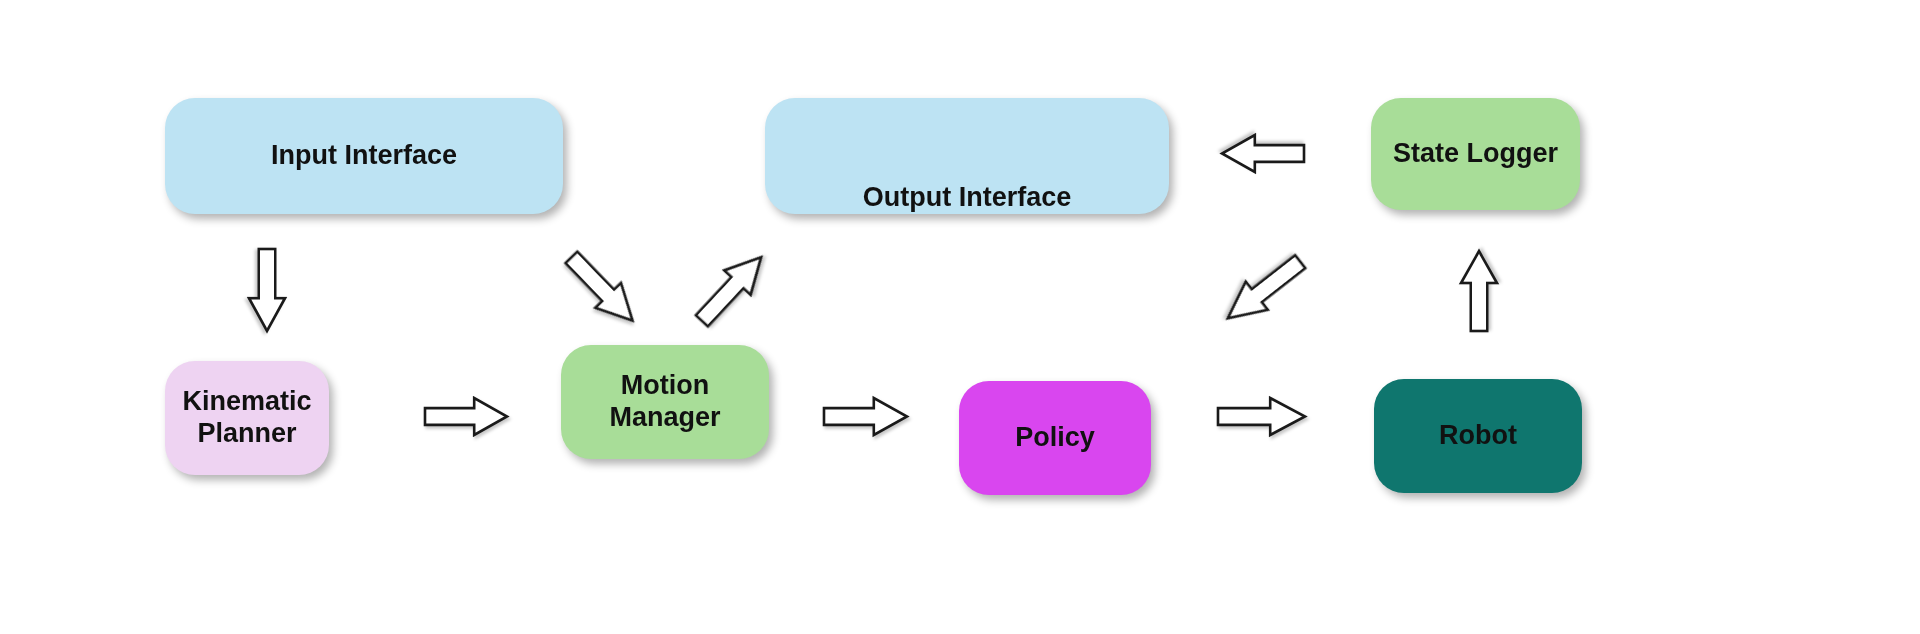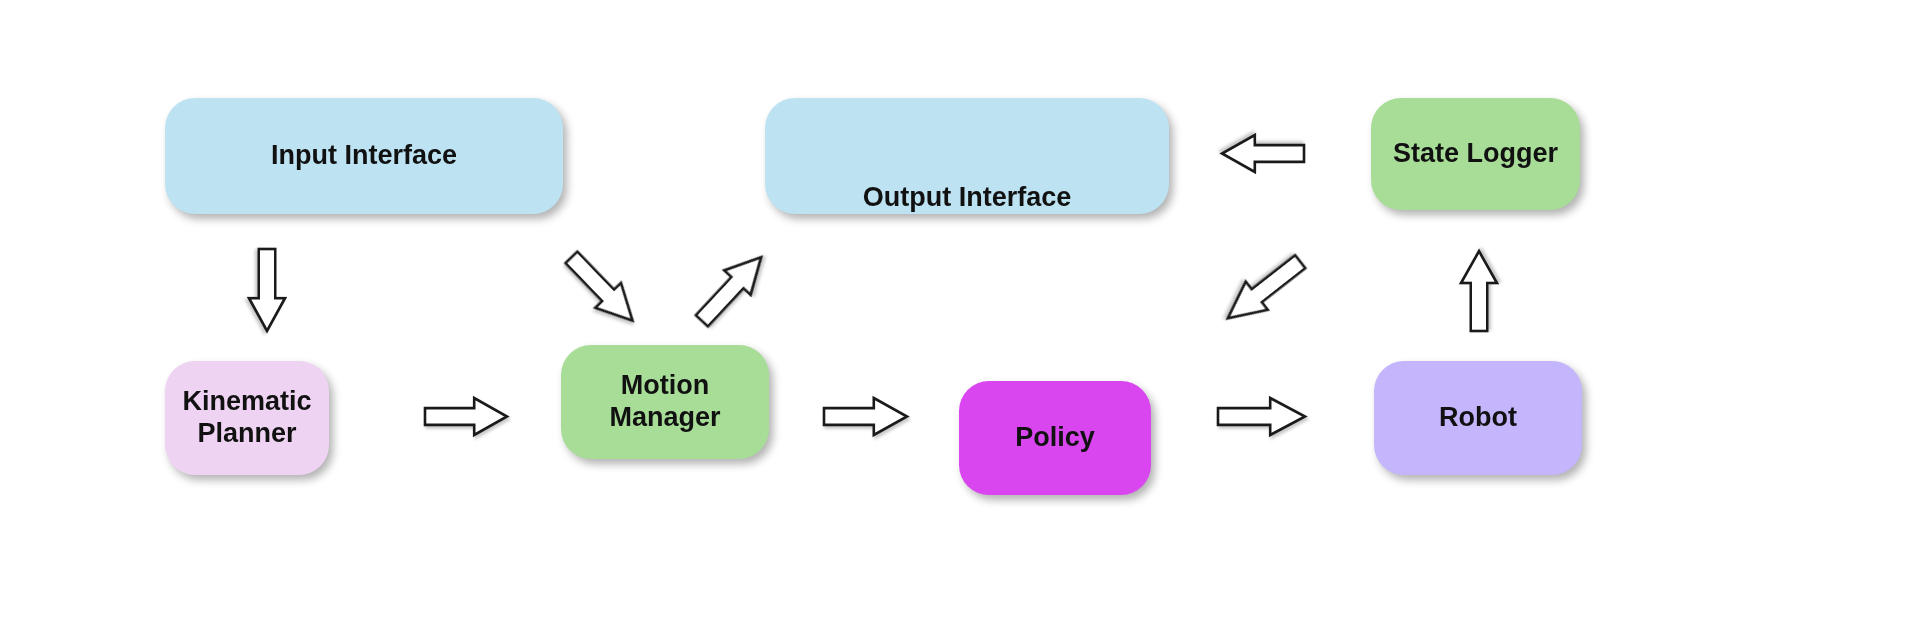--- a/index.html
+++ b/index.html
@@ -71,21 +71,21 @@
   </div>
 
   <div class="node" style="left: 561px; top: 345px; width: 208px; height: 114px; background: rgb(168, 221, 152);">
     <span class="label">Motion Manager</span>
   </div>
 
   <div class="node" style="left: 959px; top: 361px; width: 192px; height: 114px; background: #d946ef; margin-top: 20px;">
     <span class="label">Policy</span>
   </div>
 
-  <div class="node" style="left: 1374px; top: 361px; width: 208px; height: 114px; background: #c4b5fd;">
+  <div class="node" style="left: 1374px; top: 379px; width: 208px; height: 114px; background: #0f766e;">
     <span class="label">Robot</span>
   </div>
 
   <div class="arrow" style="left:226px; top:272px; width:82px; height:36px; transform:rotate(90deg);">
     <svg viewBox="0 0 100 44" preserveAspectRatio="none">
       <polygon points="0,12 60,12 60,0 100,22 60,44 60,32 0,32" vector-effect="non-scaling-stroke"></polygon>
     </svg>
   </div>
 
   <div class="arrow" style="left:425px; top:398px; width:82px; height:37px; transform:rotate(0deg);">

